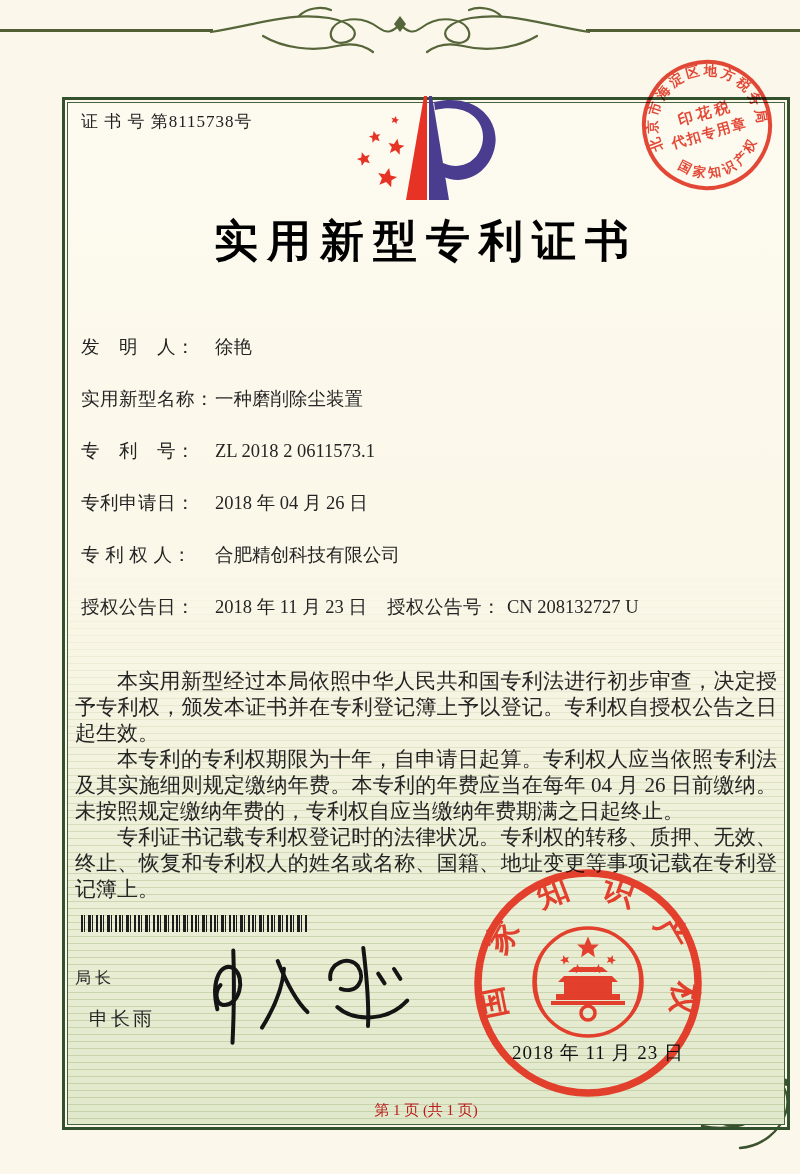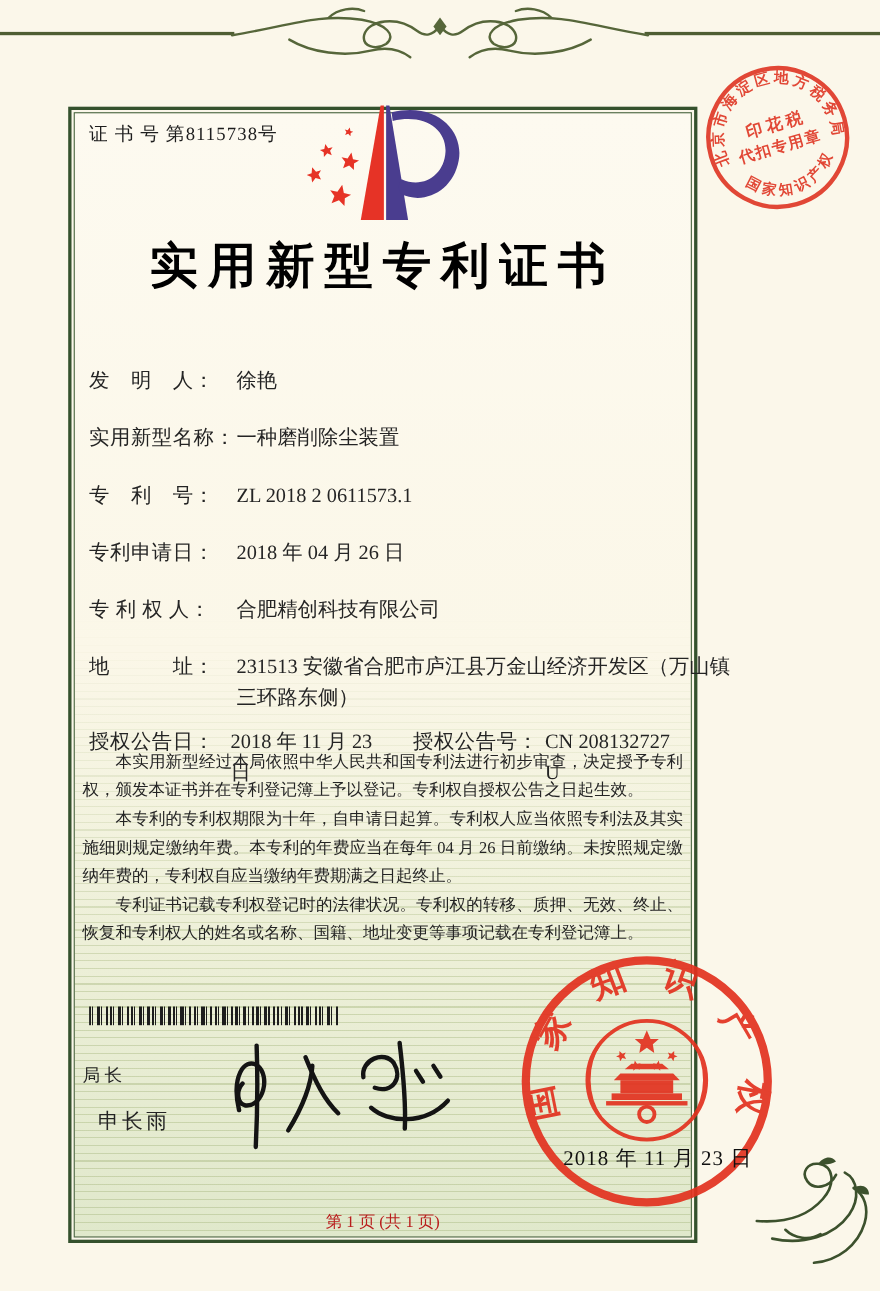--- a/index.html
+++ b/index.html
@@ -10,21 +10,21 @@
     color:#242424;
   }
   
   .top-rule{position:absolute;top:29px;height:3px;background:#4f5e33;}
   .top-rule.left{left:0;width:213px;}
   .top-rule.right{left:586px;width:214px;}
   .top-ornament{position:absolute;left:203px;top:2px;}
   .corner-ornament{position:absolute;left:686px;top:1048px;}
   
   .frame{
-    position:absolute;left:62px;top:97px;width:572px;height:1033px;
+    position:absolute;left:62px;top:97px;width:728px;height:1033px;
     border:3px solid #34512d;box-sizing:border-box;
   }
   .frame-inner{
     position:absolute;inset:2px;border:1px solid #46633d;
     background:linear-gradient(180deg,#fdfaf0 0%,#fbf7e8 48%,#eef0d9 72%,#e0e8cb 100%);
   }
   .frame-inner::after{
     content:"";position:absolute;inset:0;pointer-events:none;
     background:repeating-linear-gradient(180deg,rgba(150,170,105,.35) 0 1px,rgba(0,0,0,0) 1px 7px);
     -webkit-mask-image:linear-gradient(180deg,rgba(0,0,0,0) 0 45%,#000 78%,#000 100%);
@@ -42,21 +42,21 @@
   .fields{position:absolute;left:16px;right:14px;top:233px;font-size:18.5px;line-height:28px;}
   .row{margin-bottom:24px;white-space:nowrap;}
   .row .lbl{display:inline-block;width:134px;vertical-align:top;letter-spacing:.5px;}
   .row .val{display:inline-block;vertical-align:top;white-space:pre-line;max-width:500px;}
   .row.address{margin-bottom:12px;}
   .row.grant{display:flex;white-space:nowrap;}
   .row.grant .pair{display:flex;}
   .row.grant .pair.right{margin-left:20px;}
   .row.grant .pair.right .lbl{width:auto;margin-right:6px;}
   
-  .body-text{position:absolute;left:10px;right:10px;top:580px;font-size:15px;line-height:26px;text-align:justify;}
+  .body-text{position:absolute;left:10px;right:10px;top:568px;font-size:21px;line-height:26px;text-align:justify;}
   .body-text p{margin:0;text-indent:2em;}
   
   .barcode{
     position:absolute;left:16px;top:815px;width:228px;height:17px;
     background:repeating-linear-gradient(90deg,
       #1d1d1d 0 2px,rgba(0,0,0,0) 2px 3px,
       #1d1d1d 3px 4px,rgba(0,0,0,0) 4px 7px,
       #1d1d1d 7px 10px,rgba(0,0,0,0) 10px 11px,
       #1d1d1d 11px 12px,rgba(0,0,0,0) 12px 15px,
       #1d1d1d 15px 17px,rgba(0,0,0,0) 17px 19px);
@@ -139,24 +139,20 @@
         <span class="lbl">实用新型名称：</span><span class="val">一种磨削除尘装置</span>
       </div>
       <div class="row">
         <span class="lbl">专　利　号：</span><span class="val">ZL 2018 2 0611573.1</span>
       </div>
       <div class="row">
         <span class="lbl">专利申请日：</span><span class="val">2018 年 04 月 26 日</span>
       </div>
       <div class="row">
         <span class="lbl">专 利 权 人：</span><span class="val">合肥精创科技有限公司</span>
-      </div>
-      <div class="row address">
-        <span class="lbl">地　　　址：</span><span class="val">231513 安徽省合肥市庐江县万金山经济开发区（万山镇
-三环路东侧）</span>
       </div>
       <div class="row grant">
         <span class="pair">
           <span class="lbl">授权公告日：</span>
             <span class="val">2018 年 11 月 23 日</span>
         </span>
         <span class="pair right">
           <span class="lbl">授权公告号：</span>
             <span class="val">CN 208132727 U</span>
         </span>

